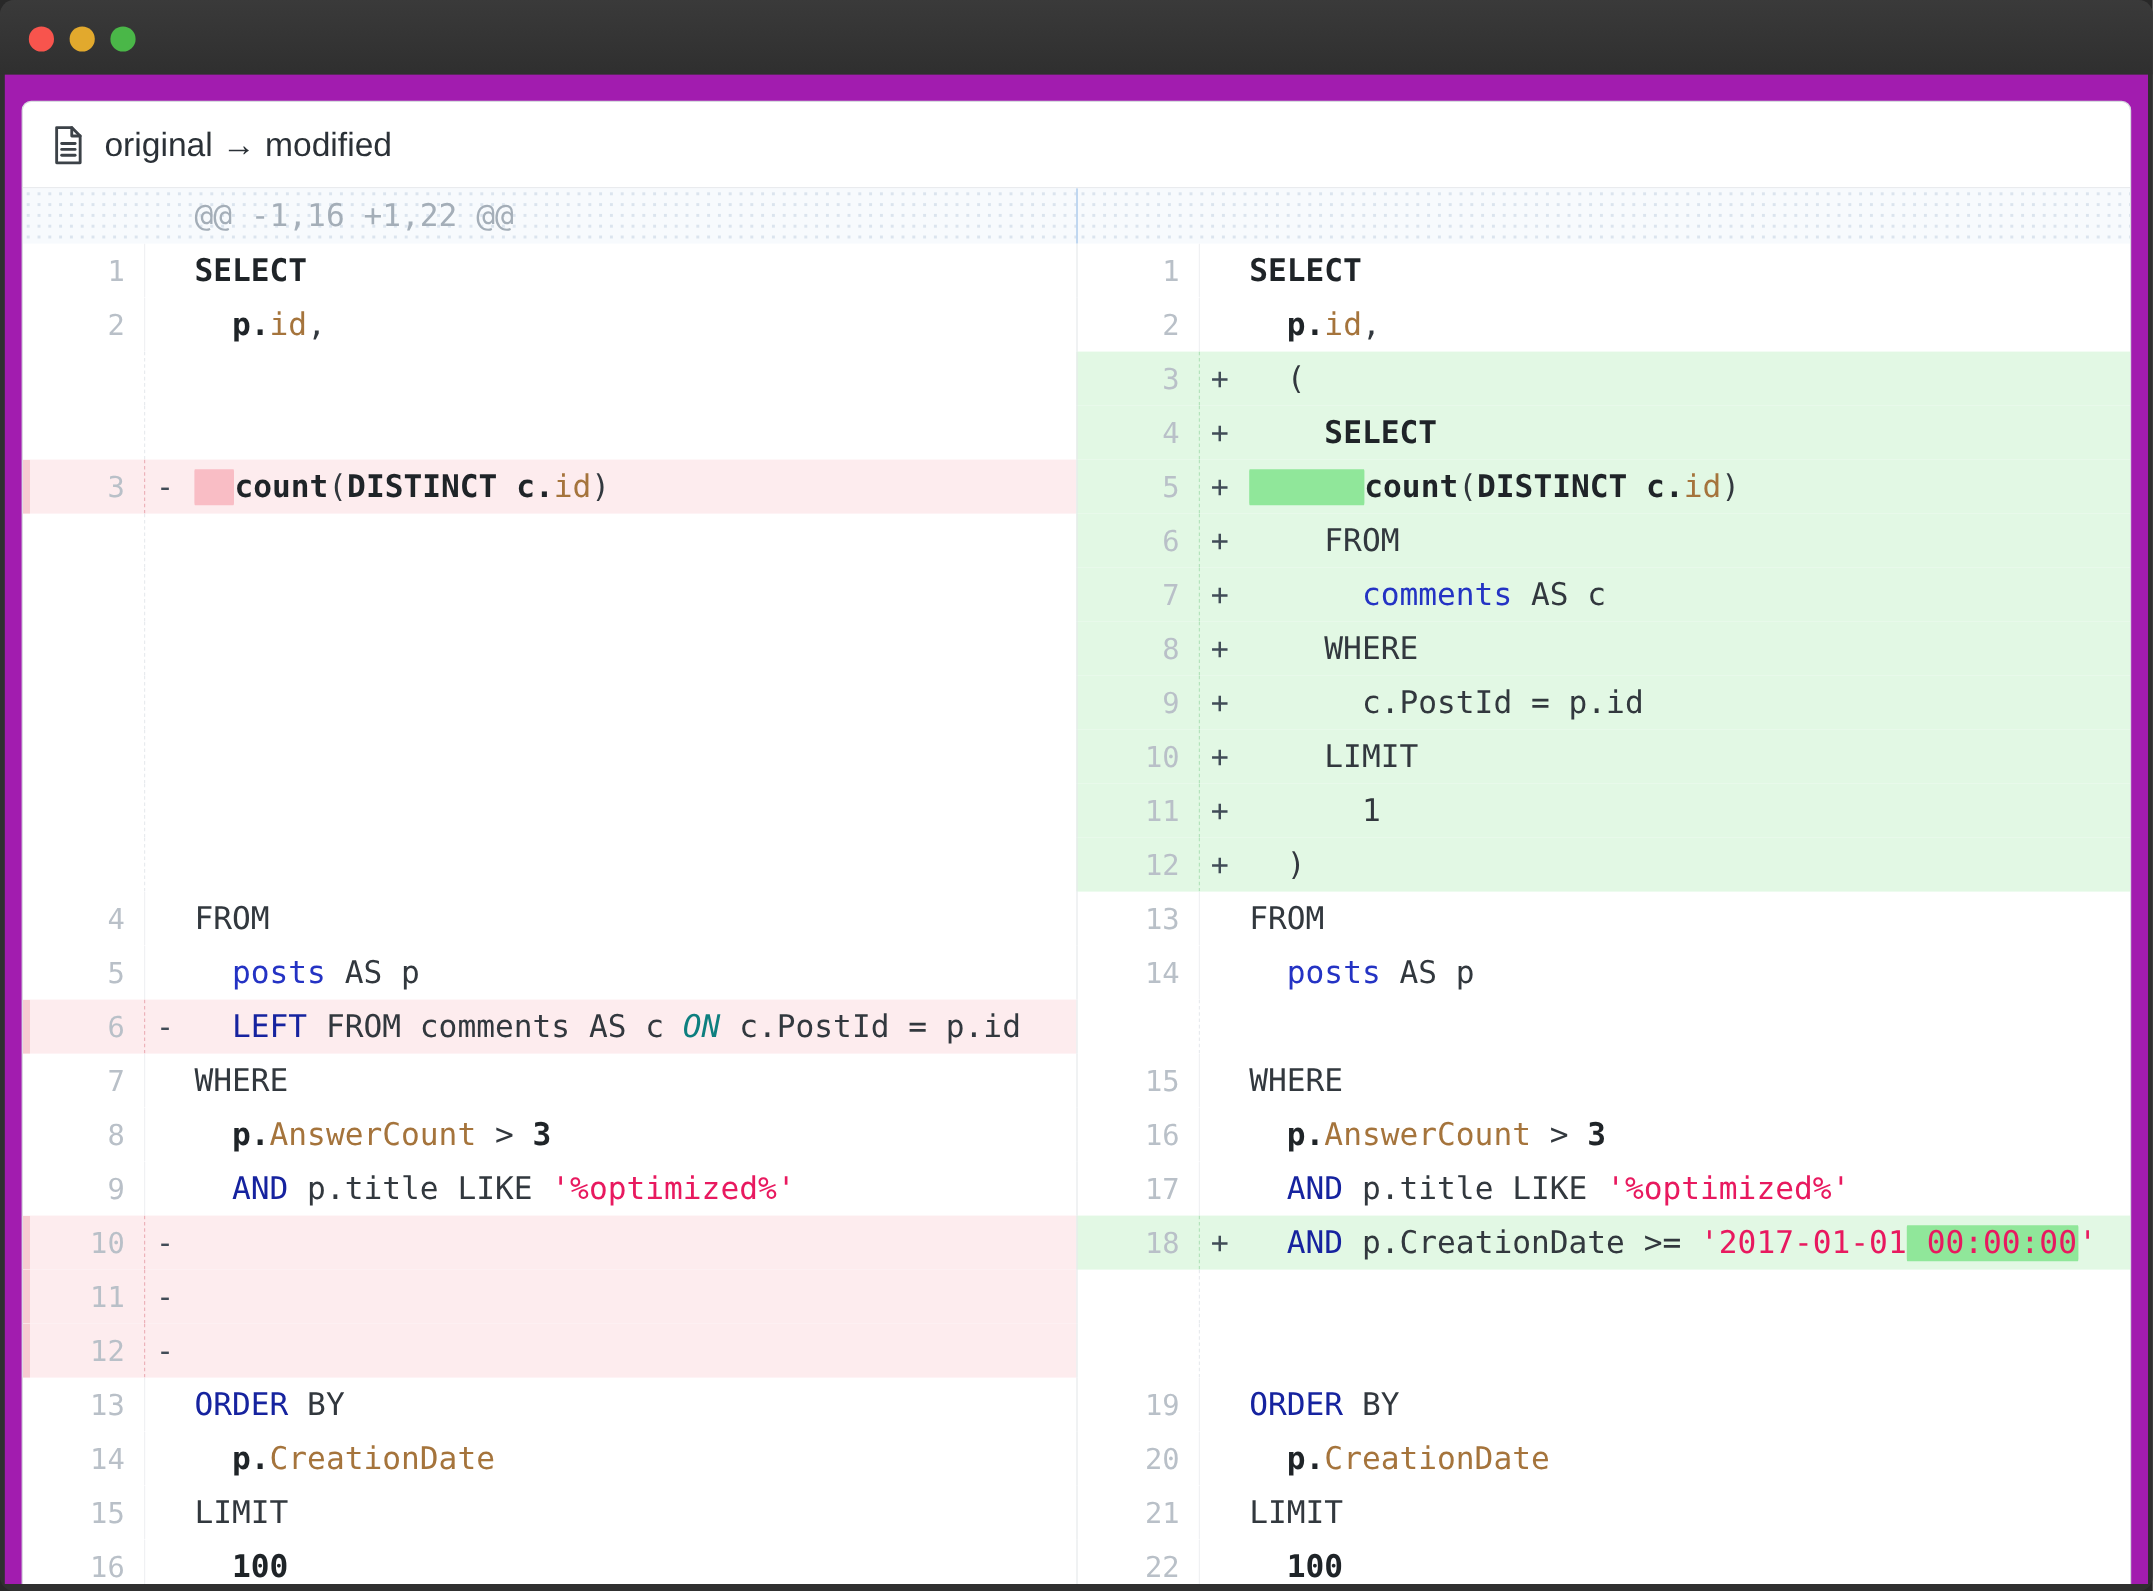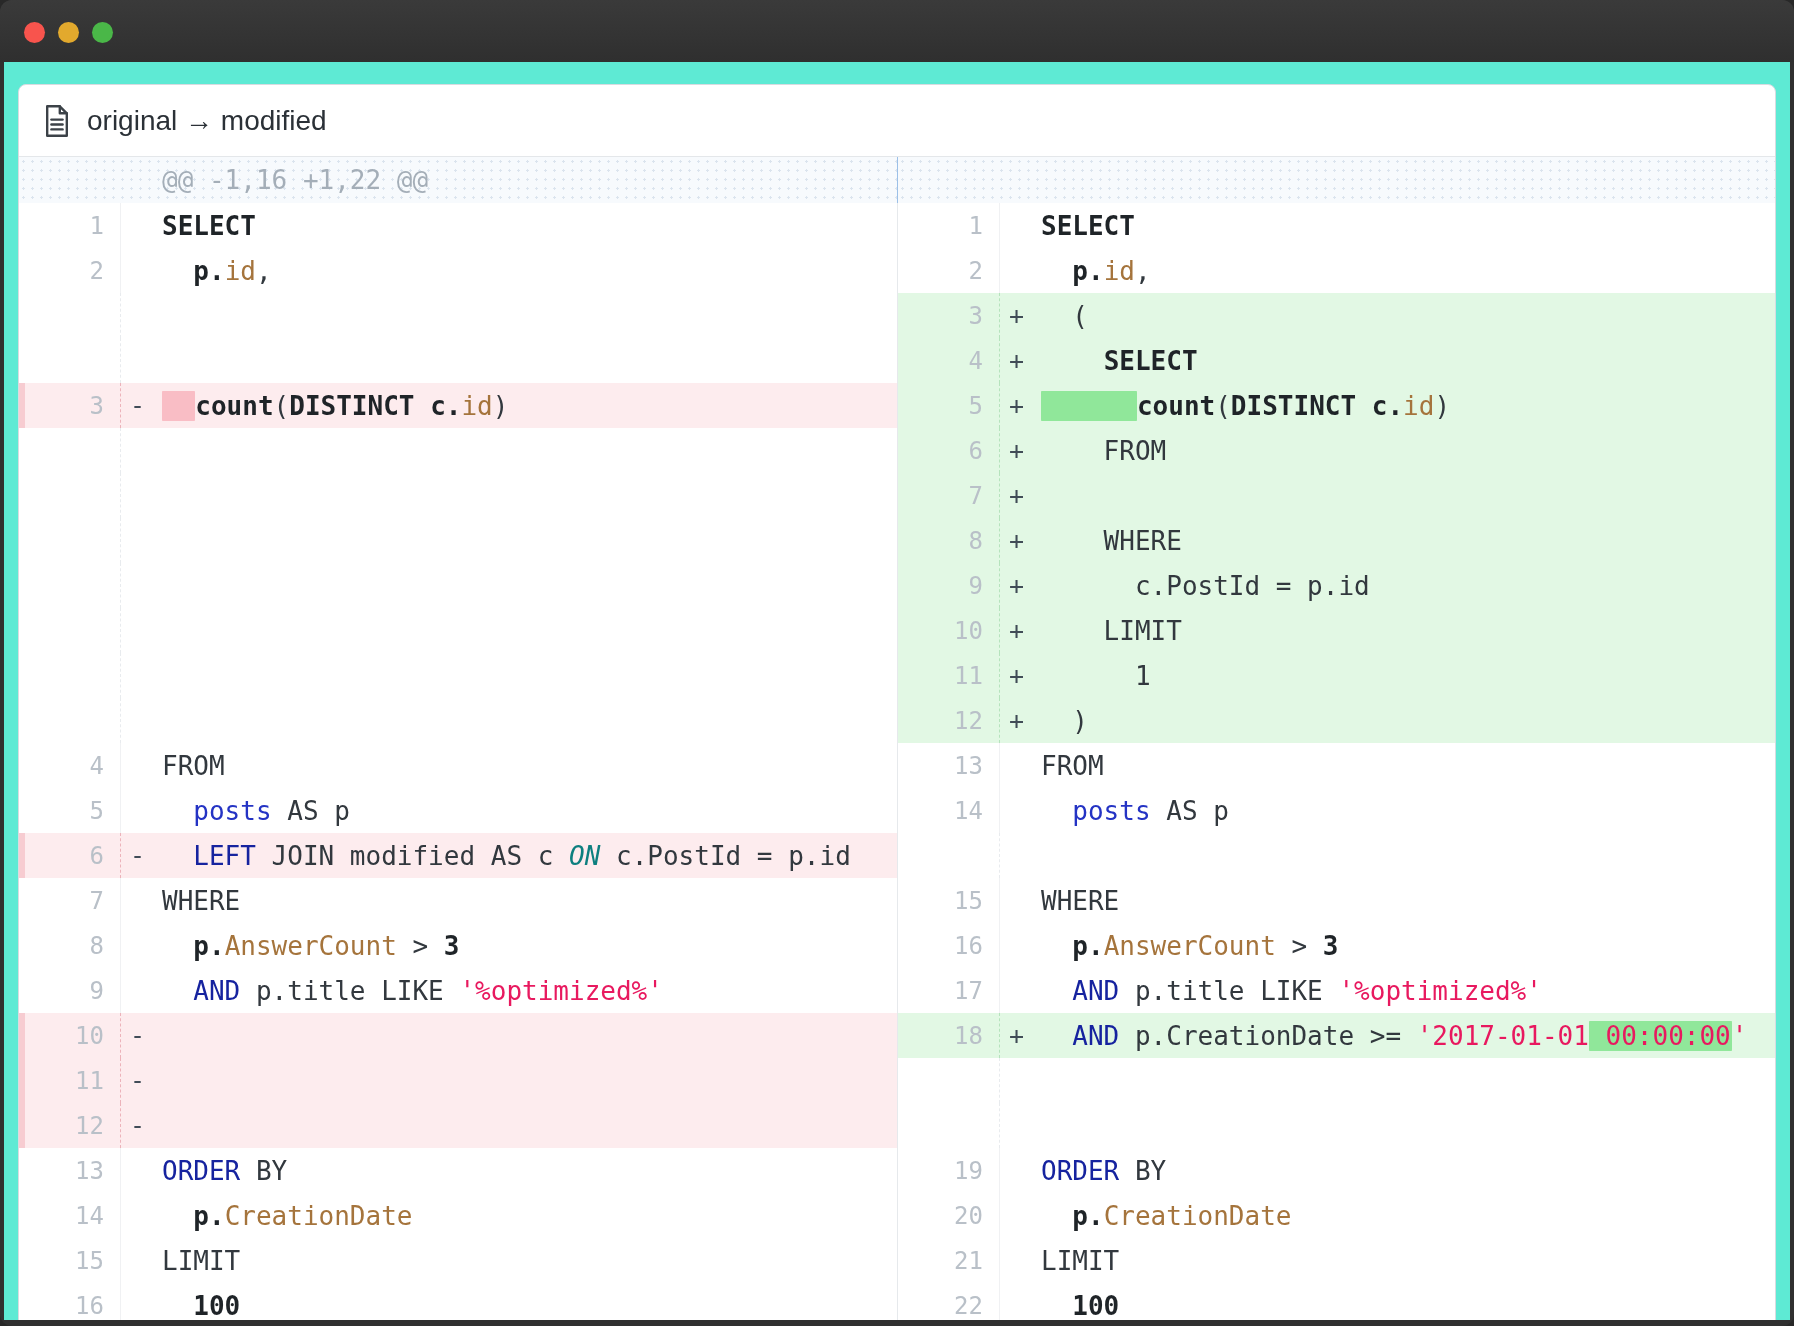--- a/index.html
+++ b/index.html
@@ -24,21 +24,21 @@
   }
   .traffic { position: absolute; top: 22px; left: 24px; display: flex; gap: 13px; }
   .dot { width: 21px; height: 21px; border-radius: 50%; }
   .dot.red    { background: #f8544d; }
   .dot.yellow { background: #e2a92d; }
   .dot.green  { background: #4ab748; }
 
   .win-body {
     margin: 0 4px;
     height: calc(100% - 68px);
-    background: #5eead4;
+    background: #a21caf;
     overflow: hidden;
   }
   .diff-card {
     margin: 22px 14px 0 14px;
     border: 1px solid #d8dbe0;
     border-radius: 8px;
     overflow: hidden;
     background: #fff;
   }
   .file-header {
@@ -222,20 +222,21 @@
             </div>
             <div class="drow">
               <div class="side left empty">
                 <div class="gutter"></div>
                 <div class="marker"></div>
                 <div class="codeln"></div>
               </div>
               <div class="side right add">
                 <div class="gutter">7</div>
                 <div class="marker">+</div>
+                <div class="codeln"><span class="tk-p">      </span><span class="tk-tb">comments</span><span class="tk-p"> AS c</span></div>
               </div>
             </div>
             <div class="drow">
               <div class="side left empty">
                 <div class="gutter"></div>
                 <div class="marker"></div>
                 <div class="codeln"></div>
               </div>
               <div class="side right add">
                 <div class="gutter">8</div>
@@ -312,21 +313,21 @@
               <div class="side right ctx">
                 <div class="gutter">14</div>
                 <div class="marker"></div>
                 <div class="codeln"><span class="tk-p">  </span><span class="tk-tb">posts</span><span class="tk-p"> AS p</span></div>
               </div>
             </div>
             <div class="drow">
               <div class="side left del">
                 <div class="gutter">6</div>
                 <div class="marker">-</div>
-                <div class="codeln"><span class="tk-p">  </span><span class="tk-nv">LEFT</span><span class="tk-p"> JOIN modified AS c </span><span class="tk-on">ON</span><span class="tk-p"> c.PostId = p.id</span></div>
+                <div class="codeln"><span class="tk-p">  </span><span class="tk-nv">LEFT</span><span class="tk-p"> FROM comments AS c </span><span class="tk-on">ON</span><span class="tk-p"> c.PostId = p.id</span></div>
               </div>
               <div class="side right empty">
                 <div class="gutter"></div>
                 <div class="marker"></div>
                 <div class="codeln"></div>
               </div>
             </div>
             <div class="drow">
               <div class="side left ctx">
                 <div class="gutter">7</div>

